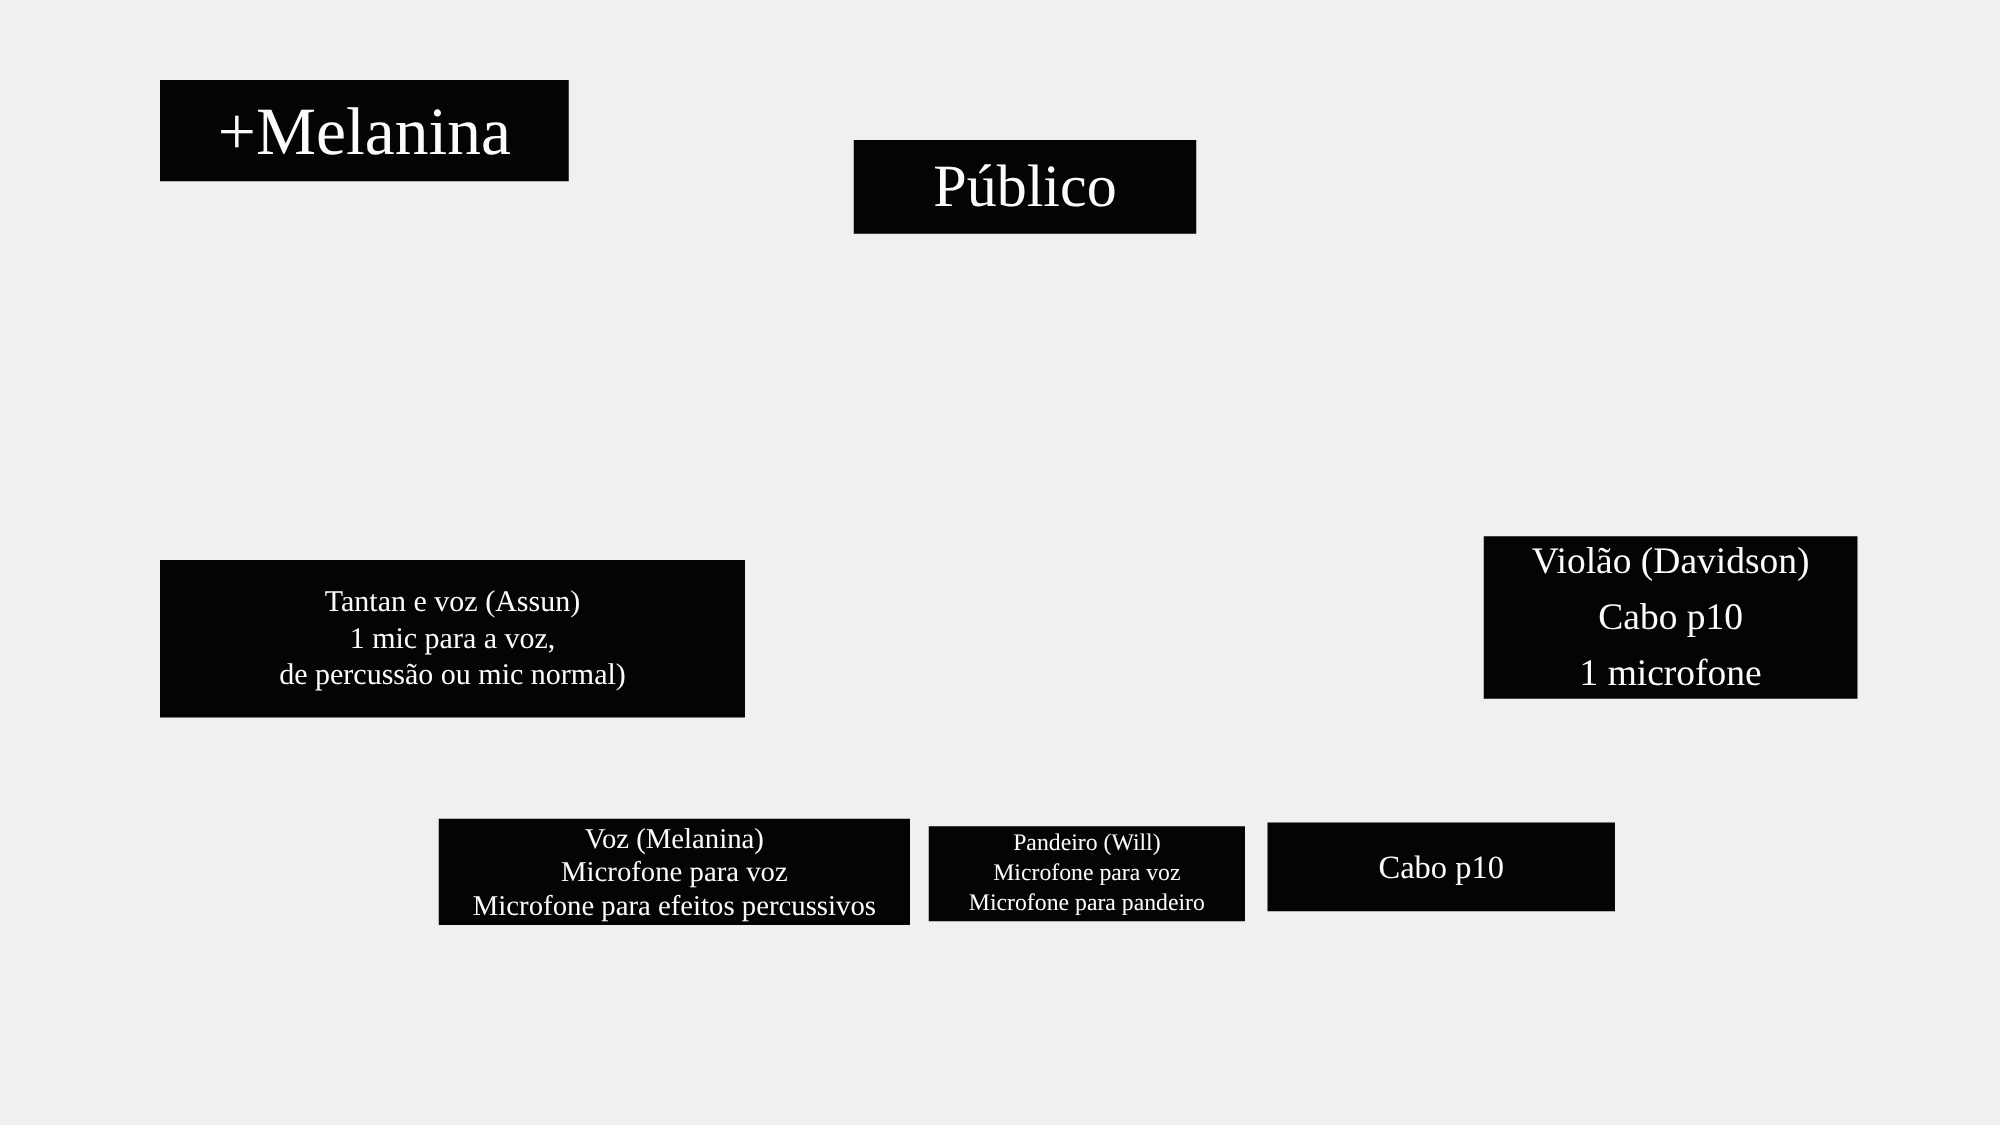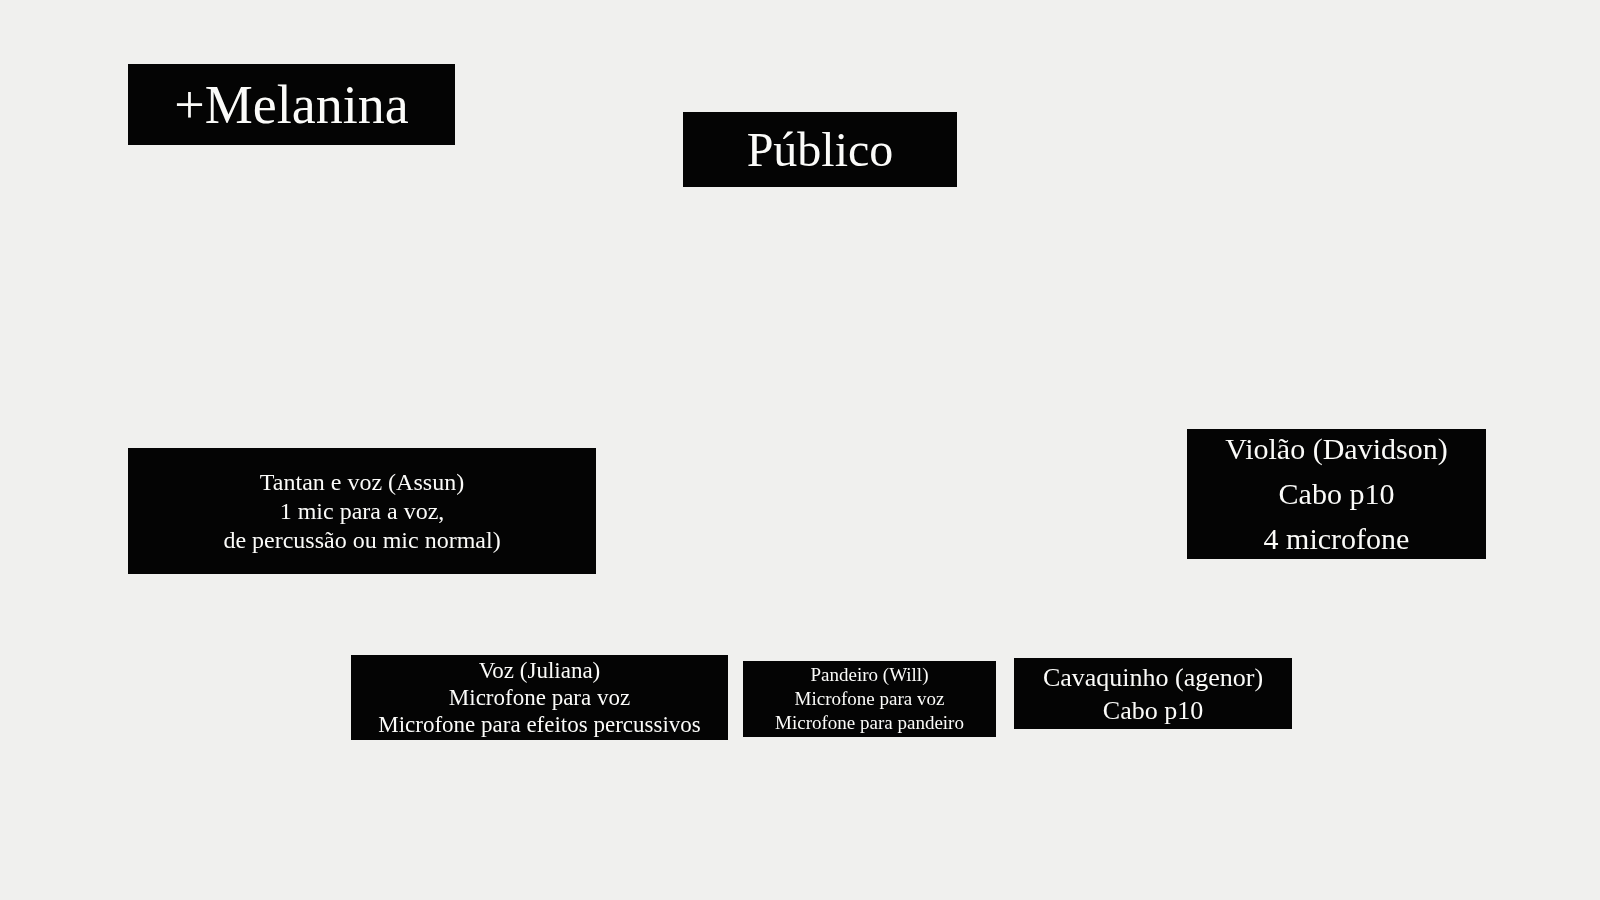--- a/index.html
+++ b/index.html
@@ -82,33 +82,32 @@
 
   <div class="box b-tantan">
     <span class="ln">Tantan e voz (Assun)</span>
     <span class="ln">1 mic para a voz,</span>
     <span class="ln">de percussão ou  mic normal)</span>
   </div>
 
   <div class="box b-violao">
     <span class="ln">Violão (Davidson)</span>
     <span class="ln">Cabo p10</span>
-    <span class="ln">4 microfone</span>
+    <span class="ln">1 microfone</span>
   </div>
 
   <div class="box b-voz">
-    <span class="ln">Voz (Juliana)</span>
+    <span class="ln">Voz (Melanina)</span>
     <span class="ln">Microfone para voz</span>
     <span class="ln">Microfone para efeitos percussivos</span>
   </div>
 
   <div class="box b-pandeiro">
     <span class="ln">Pandeiro (Will)</span>
     <span class="ln">Microfone para voz</span>
     <span class="ln">Microfone para pandeiro</span>
   </div>
 
   <div class="box b-cavaquinho">
-    <span class="ln">Cavaquinho (agenor)</span>
     <span class="ln">Cabo p10</span>
   </div>
 
 </div>
 
 </body></html>

